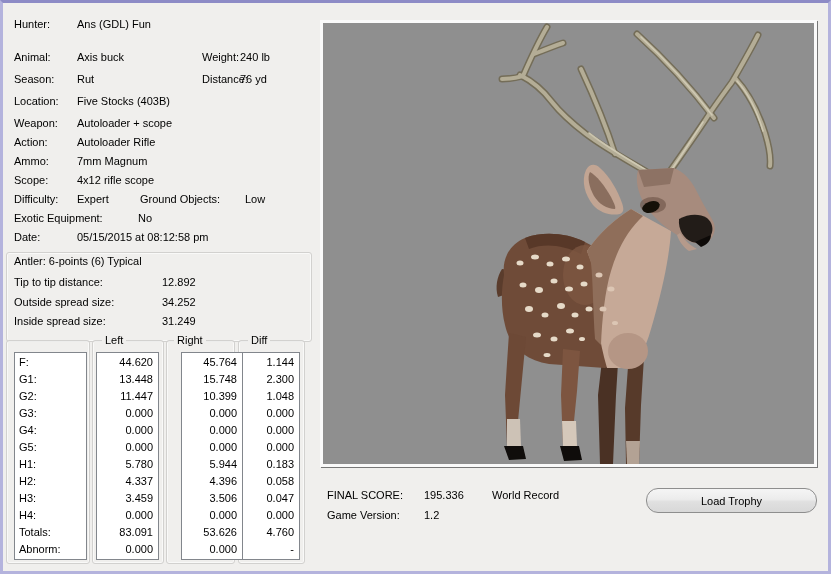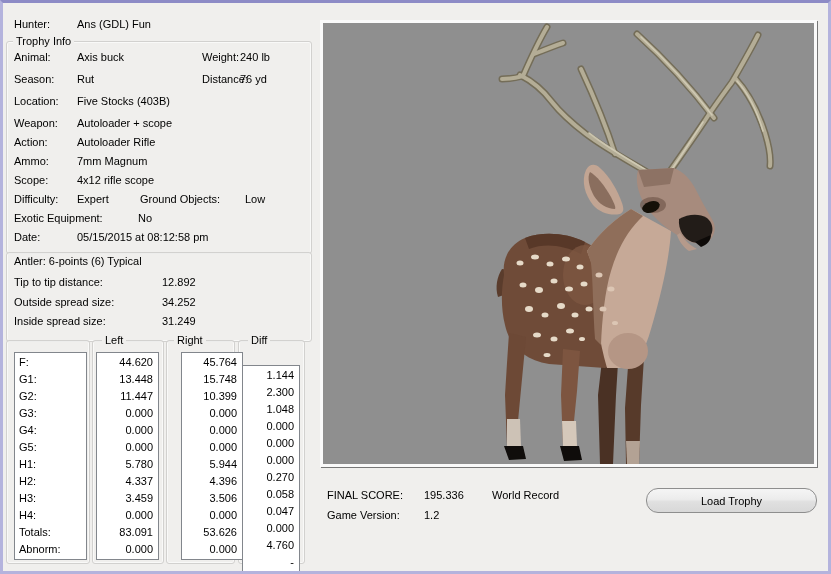--- a/index.html
+++ b/index.html
@@ -43,23 +43,20 @@
   .btn.focused{border:2px solid #71aad9;}
 </style>
 </head>
 <body>
 
 <div style="position:absolute;inset:0;">
 
   <span class="lbl" style="left:14px;top:18px">Hunter:</span>
   <span class="val" style="left:77px;top:18px">Ans (GDL) Fun</span>
 
-  <div class="groupbox" style="left:6px;top:41px;width:304px;height:211px;">
-    <span class="gb-caption" style="left:6px">Trophy Info</span>
-  </div>
 
   <span class="lbl" style="left:14px;top:51px">Animal:</span>
   <span class="val" style="left:77px;top:51px">Axis buck</span>
   <span class="lbl" style="left:202px;top:51px">Weight:</span>
   <span class="val" style="left:240px;top:51px;width:58px;">240 lb</span>
 
   <span class="lbl" style="left:14px;top:73px">Season:</span>
   <span class="val" style="left:77px;top:73px">Rut</span>
   <span class="lbl" style="left:202px;top:73px">Distance:</span>
   <span class="val" style="left:240px;top:73px;width:58px;">76 yd</span>
@@ -146,28 +143,28 @@
     <div class="lrow num">0.000</div>
     <div class="lrow num">0.000</div>
     <div class="lrow num">0.000</div>
     <div class="lrow num">5.944</div>
     <div class="lrow num">4.396</div>
     <div class="lrow num">3.506</div>
     <div class="lrow num">0.000</div>
     <div class="lrow num">53.626</div>
     <div class="lrow num">0.000</div>
   </div>
-  <div class="listbox" style="left:242px;top:352px;width:56px;height:205px;margin-top:13px;">
+  <div class="listbox" style="left:242px;top:352px;width:56px;height:205px;">
     <div class="lrow num">1.144</div>
     <div class="lrow num">2.300</div>
     <div class="lrow num">1.048</div>
     <div class="lrow num">0.000</div>
     <div class="lrow num">0.000</div>
     <div class="lrow num">0.000</div>
-    <div class="lrow num">0.270</div>
+    <div class="lrow num">0.183</div>
     <div class="lrow num">0.058</div>
     <div class="lrow num">0.047</div>
     <div class="lrow num">0.000</div>
     <div class="lrow num">4.760</div>
     <div class="lrow num">-</div>
   </div>
 
   <div class="panel3d">
     <svg viewBox="0 0 491 441" width="491" height="441">
 

